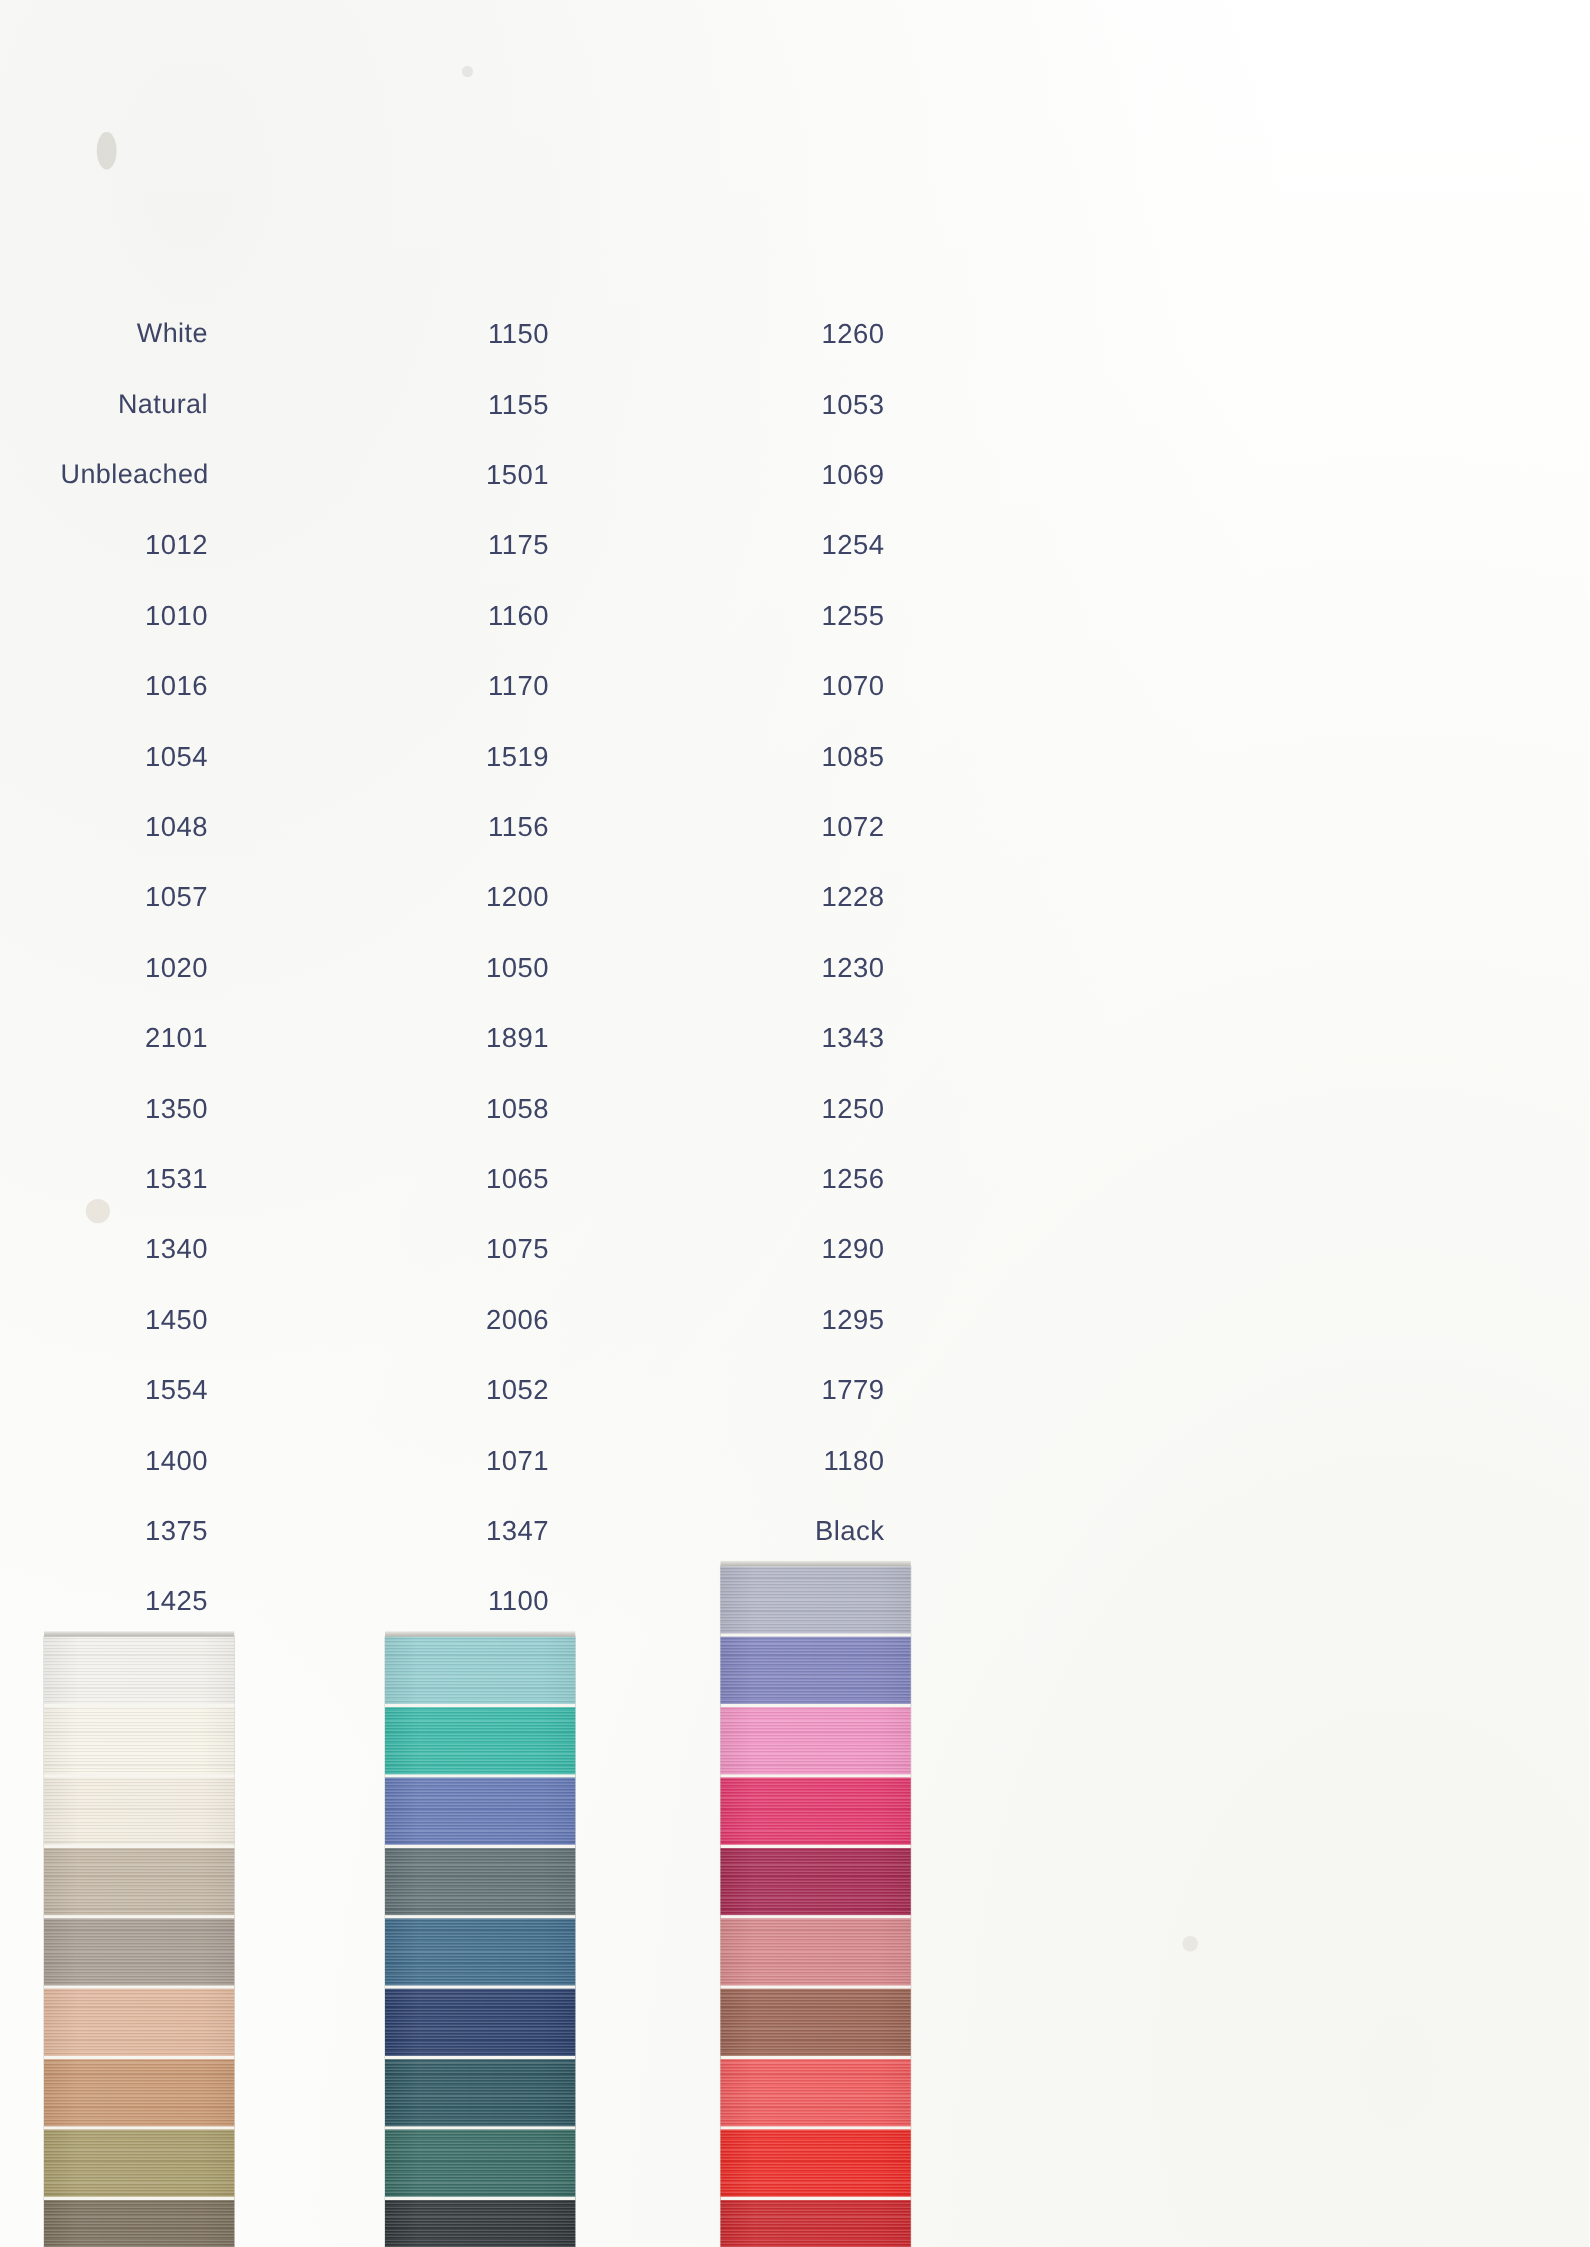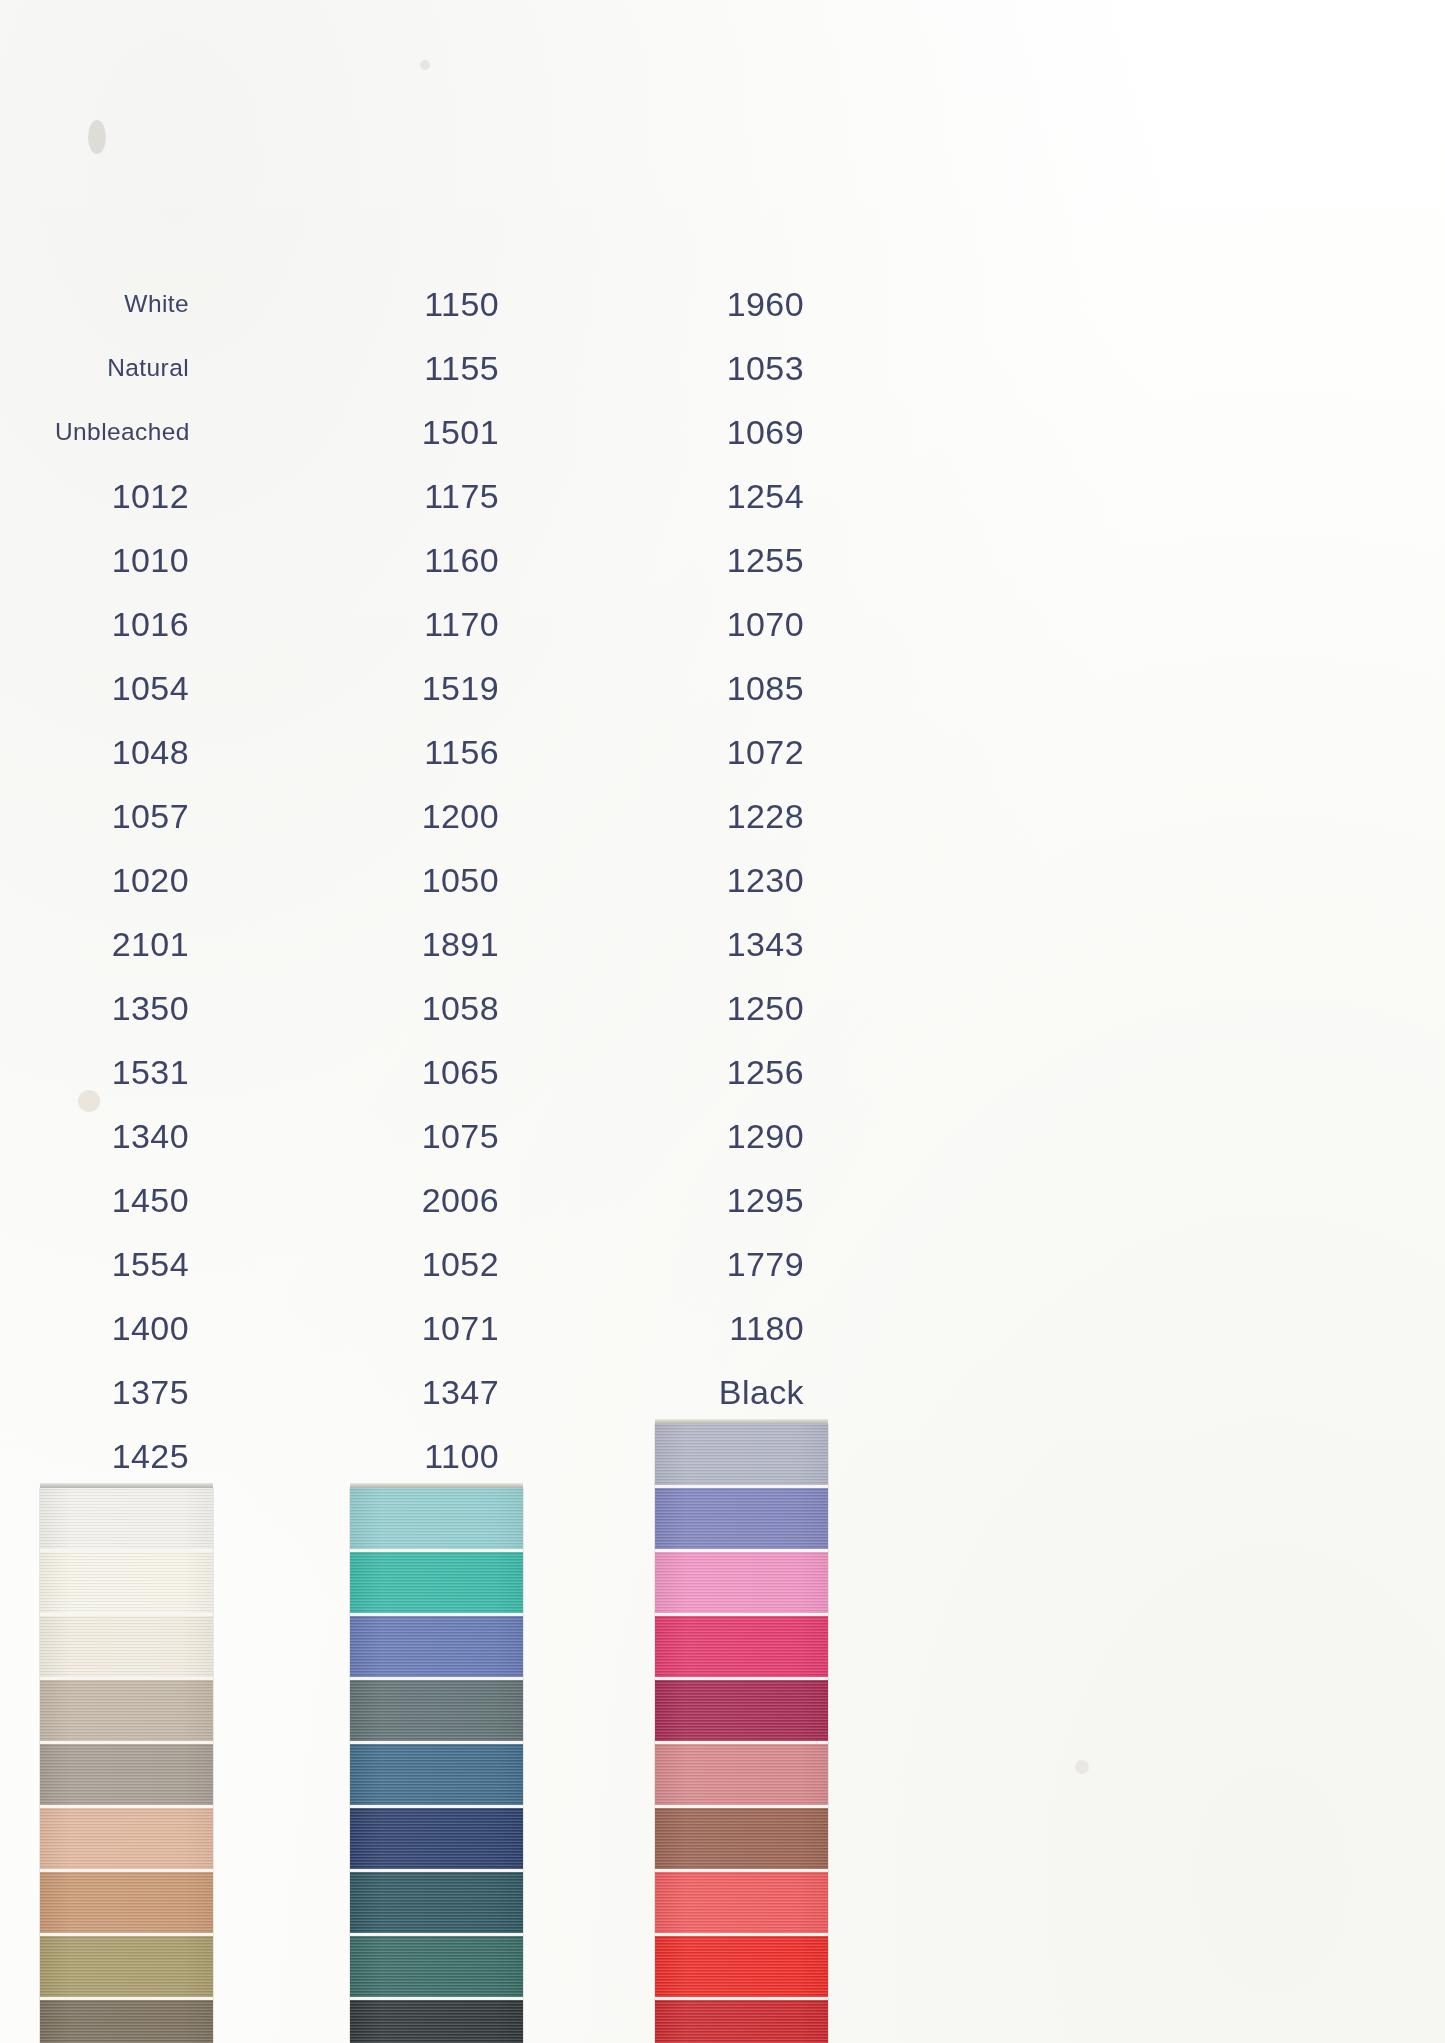--- a/index.html
+++ b/index.html
@@ -54,21 +54,21 @@
     display: flex;
     flex-direction: column;
     padding-top: 2px;
   }
   .label {
     height: 64px;
     line-height: 64px;
     text-align: right;
     padding-right: 24px;
     color: #3d4466;
-    font-size: 34px;
+    font-size: 25px;
     letter-spacing: 0.4px;
     white-space: nowrap;
   }
   .label.wide {
     font-size: 24.5px;
   }
   .swatches {
     position: relative;
     width: 173px;
     box-shadow: 0 0 0 0.5px rgba(160,160,158,0.45);
@@ -231,21 +231,21 @@
         <div class="swatch" style="background-color: rgb(143, 209, 81);"></div>
         <div class="swatch" style="background-color: rgb(79, 164, 87);"></div>
         <div class="swatch" style="background-color: rgb(212, 99, 60);"></div>
         <div class="swatch" style="background-color: rgb(138, 100, 51);"></div>
         <div class="strip-bottom-edge"></div>
       </div>
     </div>
 
     <div class="column" id="column-3">
       <div class="labels">
-        <div class="label">1960</div>
+        <div class="label">1260</div>
         <div class="label">1053</div>
         <div class="label">1069</div>
         <div class="label">1254</div>
         <div class="label">1255</div>
         <div class="label">1070</div>
         <div class="label">1085</div>
         <div class="label">1072</div>
         <div class="label">1228</div>
         <div class="label">1230</div>
         <div class="label">1343</div>

